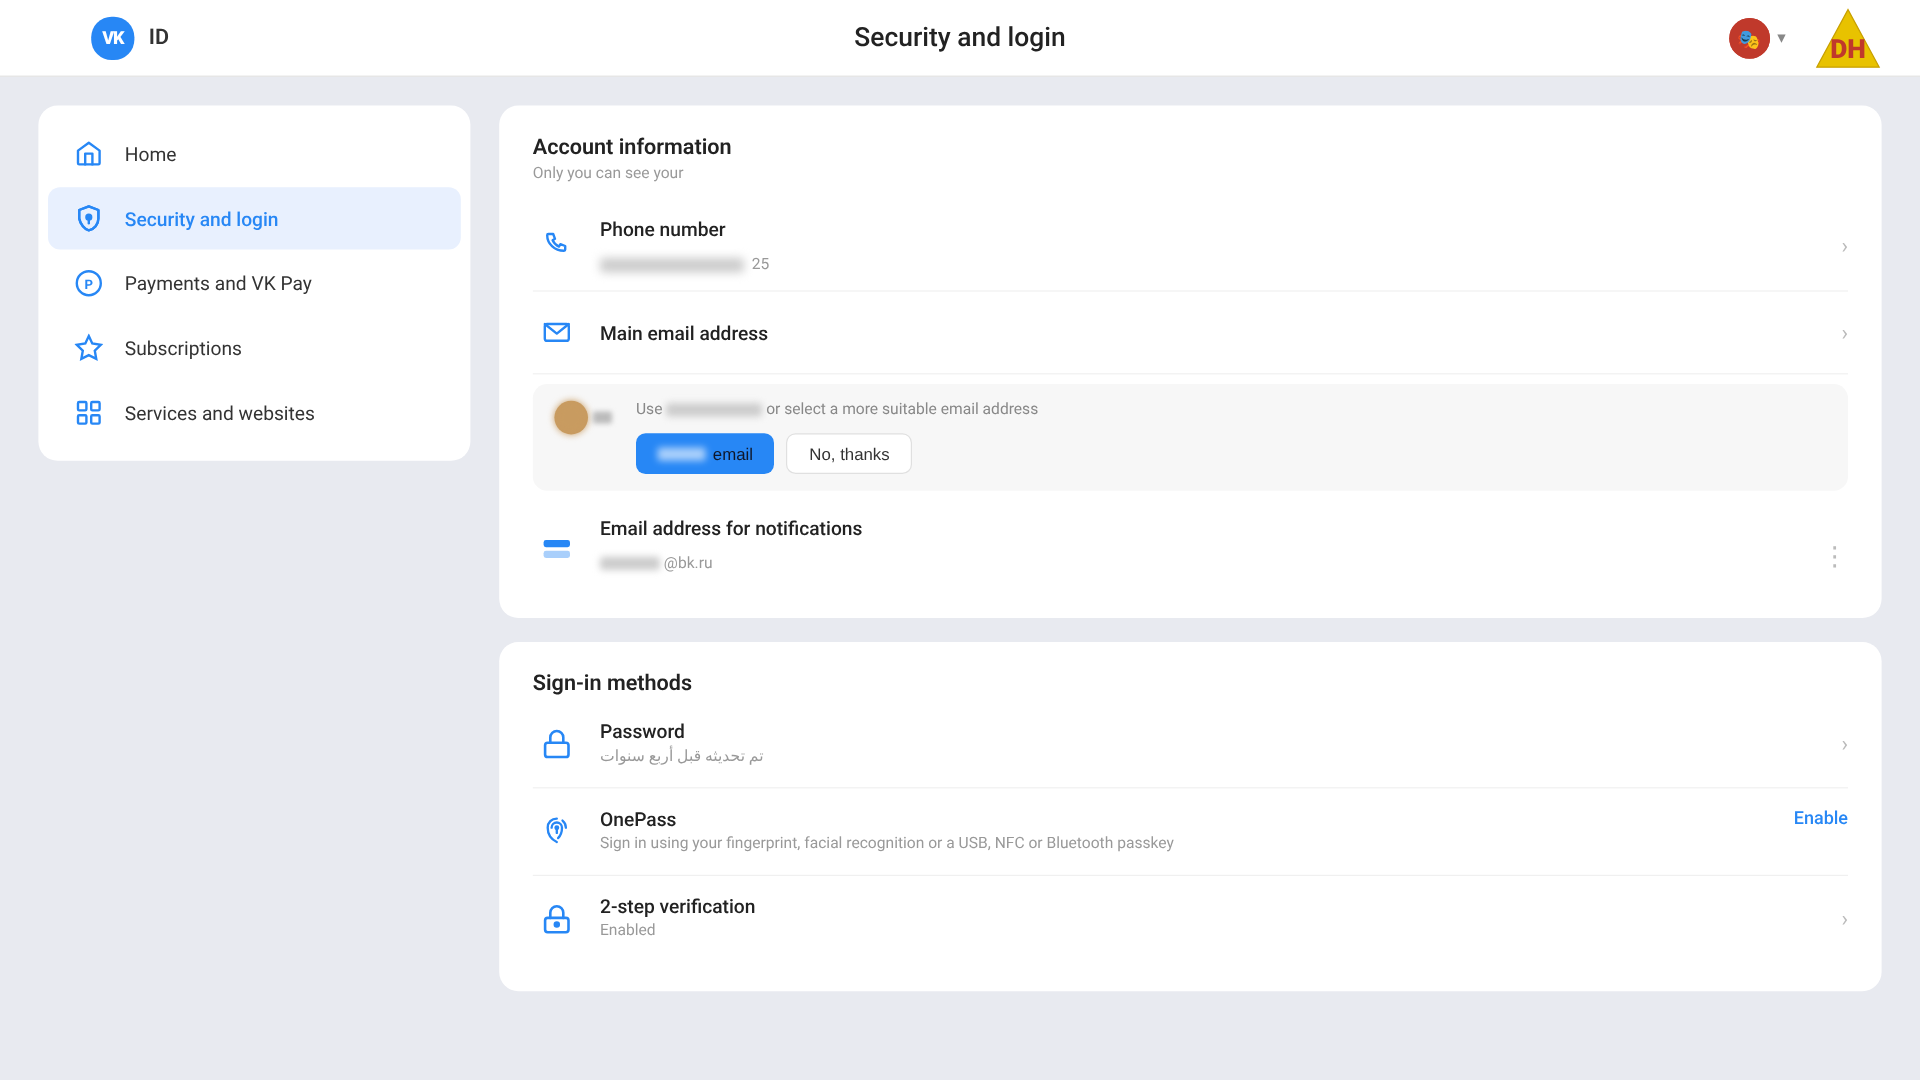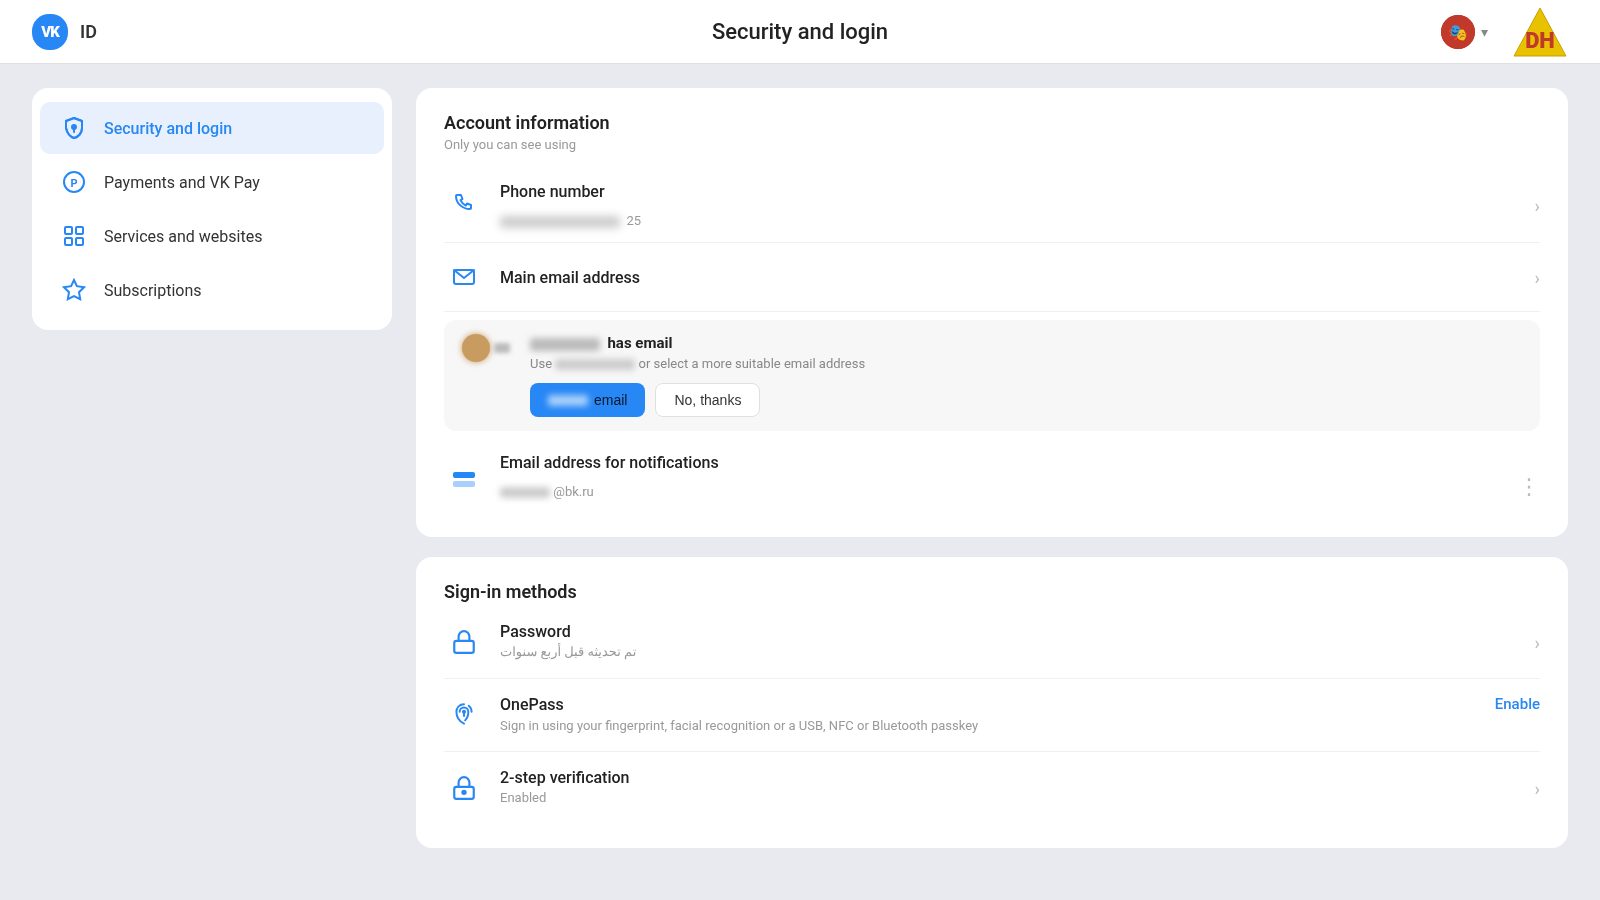--- a/index.html
+++ b/index.html
@@ -30,20 +30,21 @@
       border-radius: 17px;
       width: 36px;
       height: 36px;
       display: flex;
       align-items: center;
       justify-content: center;
       color: #fff;
       font-weight: 900;
       font-size: 15px;
       letter-spacing: -1px;
+      margin-left: 44px;
     }
     .header-logo-id {
       font-size: 18px;
       font-weight: 600;
       color: #333;
       margin-left: 4px;
     }
     .header-center {
       position: absolute;
       left: 50%;
@@ -339,20 +340,29 @@
       </svg>
     </div>
   </div>
 </div>
 
 <div class="page-layout">
 
   <div class="sidebar">
     <div class="sidebar-card">
 
+      <div class="sidebar-item">
+        <div class="sidebar-item-icon">
+          <svg width="24" height="24" viewBox="0 0 24 24" fill="none" stroke="#2787F5" stroke-width="2" stroke-linecap="round" stroke-linejoin="round">
+            <path d="M3 9.5L12 3l9 6.5V20a1 1 0 01-1 1H4a1 1 0 01-1-1V9.5z"></path>
+            <polyline points="9 21 9 12 15 12 15 21"></polyline>
+          </svg>
+        </div>
+        <span class="sidebar-item-label">Home</span>
+      </div>
 
 
       <div class="sidebar-item active">
         <div class="sidebar-item-icon">
           <svg width="24" height="24" viewBox="0 0 24 24" fill="none" stroke="#2787F5" stroke-width="2" stroke-linecap="round" stroke-linejoin="round">
             <path d="M12 2l8 3v7c0 5-3.5 9-8 10C8.5 21 5 17 4 12V5l8-3z" fill="#e8f0fe"></path>
             <path d="M12 2l8 3v7c0 5-3.5 9-8 10C8.5 21 5 17 4 12V5l8-3z"></path>
             <circle cx="12" cy="11" r="2" fill="#2787F5"></circle>
             <path d="M12 13v3" stroke="#2787F5" stroke-width="2"></path>
           </svg>
@@ -366,47 +376,47 @@
             <circle cx="12" cy="12" r="10"></circle>
             <text x="12" y="17" text-anchor="middle" fill="#2787F5" font-size="11" stroke="none" font-weight="bold">P</text>
           </svg>
         </div>
         <span class="sidebar-item-label">Payments and VK Pay</span>
       </div>
 
       <div class="sidebar-item">
         <div class="sidebar-item-icon">
           <svg width="24" height="24" viewBox="0 0 24 24" fill="none" stroke="#2787F5" stroke-width="2">
+            <path d="M12 2l2.9 6.2L22 9.3l-5 4.9 1.2 6.9L12 18l-6.2 3.1 1.2-6.9-5-4.9 7.1-1.1z"></path>
+          </svg>
+        </div>
+        <span class="sidebar-item-label">Subscriptions</span>
+      </div>
+
+      <div class="sidebar-item">
+        <div class="sidebar-item-icon">
+          <svg width="24" height="24" viewBox="0 0 24 24" fill="none" stroke="#2787F5" stroke-width="2">
             <rect x="3" y="3" width="7" height="7" rx="1"></rect>
             <rect x="14" y="3" width="7" height="7" rx="1"></rect>
             <rect x="3" y="14" width="7" height="7" rx="1"></rect>
             <rect x="14" y="14" width="7" height="7" rx="1"></rect>
           </svg>
         </div>
         <span class="sidebar-item-label">Services and websites</span>
       </div>
 
-      <div class="sidebar-item">
-        <div class="sidebar-item-icon">
-          <svg width="24" height="24" viewBox="0 0 24 24" fill="none" stroke="#2787F5" stroke-width="2">
-            <path d="M12 2l2.9 6.2L22 9.3l-5 4.9 1.2 6.9L12 18l-6.2 3.1 1.2-6.9-5-4.9 7.1-1.1z"></path>
-          </svg>
-        </div>
-        <span class="sidebar-item-label">Subscriptions</span>
-      </div>
-
     </div>
 
   </div>
 
   <div class="main-content">
 
     <div class="content-card">
       <div class="card-section-title">Account information</div>
-      <div class="card-section-sub">Only you can see using</div>
+      <div class="card-section-sub">Only you can see your</div>
 
       <div class="info-item">
         <div class="info-item-icon">
           <svg width="24" height="24" viewBox="0 0 24 24" fill="none" stroke="#2787F5" stroke-width="2" stroke-linecap="round" stroke-linejoin="round">
             <path d="M6 2h3l1.5 4-2 1.2a11 11 0 005.3 5.3l1.2-2L19 12v3c0 .6-.4 1-1 1-8 0-14-6-14-13a1 1 0 011-1z"></path>
           </svg>
         </div>
         <div class="info-item-body">
           <div class="info-item-title">Phone number</div>
           <div class="info-item-sub">
@@ -433,24 +443,20 @@
       <div class="notification-banner">
         <div class="banner-avatar-group">
           <div class="banner-avatar" style="display:flex;align-items:center;justify-content:center;">
             <span style="filter:blur(3px);background:#c89b60;width:28px;height:28px;border-radius:50%;display:inline-block;"></span>
           </div>
           <div style="display:flex;flex-direction:column;gap:3px;">
             <span style="filter:blur(2px);background:#bbb;width:16px;height:10px;border-radius:2px;display:inline-block;"></span>
           </div>
         </div>
         <div class="banner-body">
-          <div class="banner-title">
-            <span style="filter:blur(3px);background:#bbb;width:70px;height:13px;border-radius:3px;display:inline-block;vertical-align:middle;"></span>
-            &nbsp;<strong>has email</strong>
-          </div>
           <div class="banner-subtitle">
             <span>Use </span>
             <span style="filter:blur(3px);background:#ccc;width:80px;height:11px;border-radius:3px;display:inline-block;vertical-align:middle;"></span>
             <span> or select a more suitable email address</span>
           </div>
           <div class="banner-actions">
             <button class="btn-primary">
               <span style="filter:blur(3px);background:#fff;opacity:0.6;width:40px;height:11px;border-radius:2px;display:inline-block;vertical-align:middle;"></span>
               <span>email</span>
             </button>

